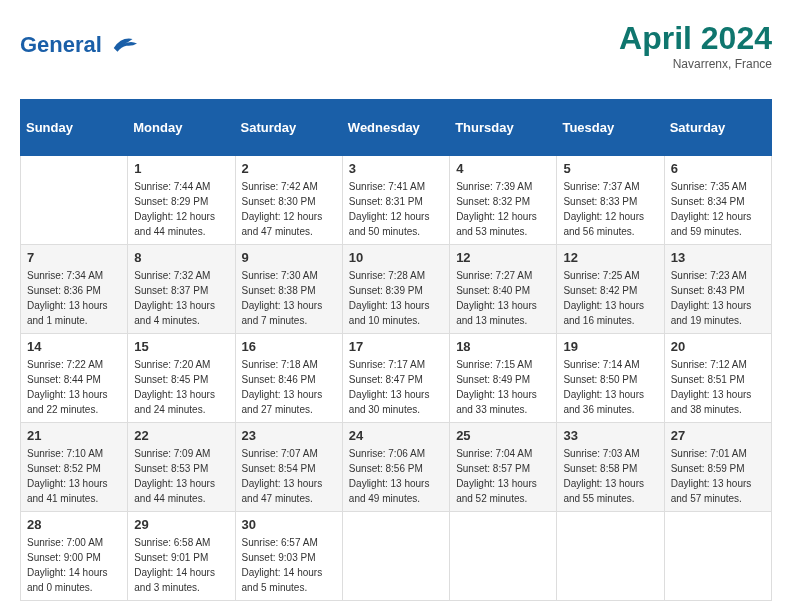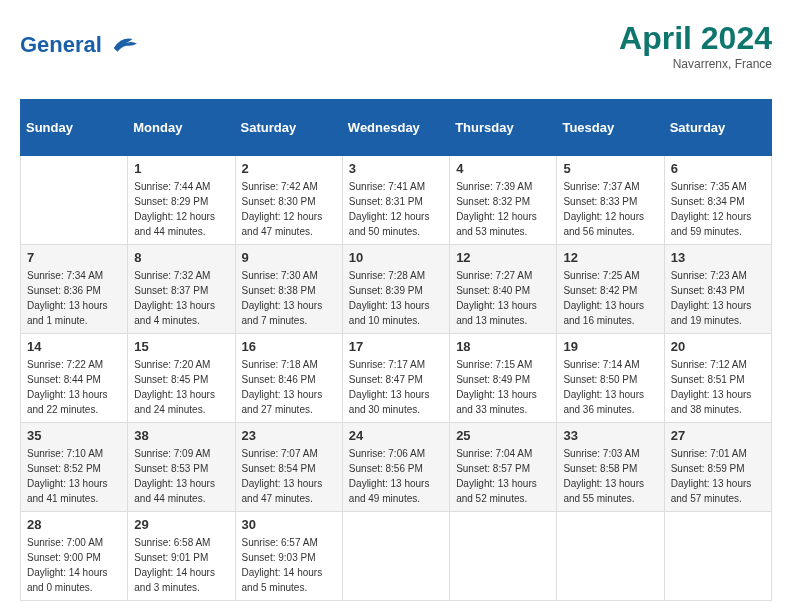--- a/index.html
+++ b/index.html
@@ -288,29 +288,29 @@
           <span class="day-number">20</span>
         <div class="day-info">
           Sunrise: 7:12 AM<br>
           Sunset: 8:51 PM<br>
           Daylight: 13 hours and 38 minutes.
         </div>
         </td>
       </tr>
       <tr>
         <td>
-          <span class="day-number">35</span>
+          <span class="day-number">21</span>
         <div class="day-info">
           Sunrise: 7:10 AM<br>
           Sunset: 8:52 PM<br>
           Daylight: 13 hours and 41 minutes.
         </div>
         </td>
         <td>
-          <span class="day-number">38</span>
+          <span class="day-number">22</span>
         <div class="day-info">
           Sunrise: 7:09 AM<br>
           Sunset: 8:53 PM<br>
           Daylight: 13 hours and 44 minutes.
         </div>
         </td>
         <td>
           <span class="day-number">23</span>
         <div class="day-info">
           Sunrise: 7:07 AM<br>

